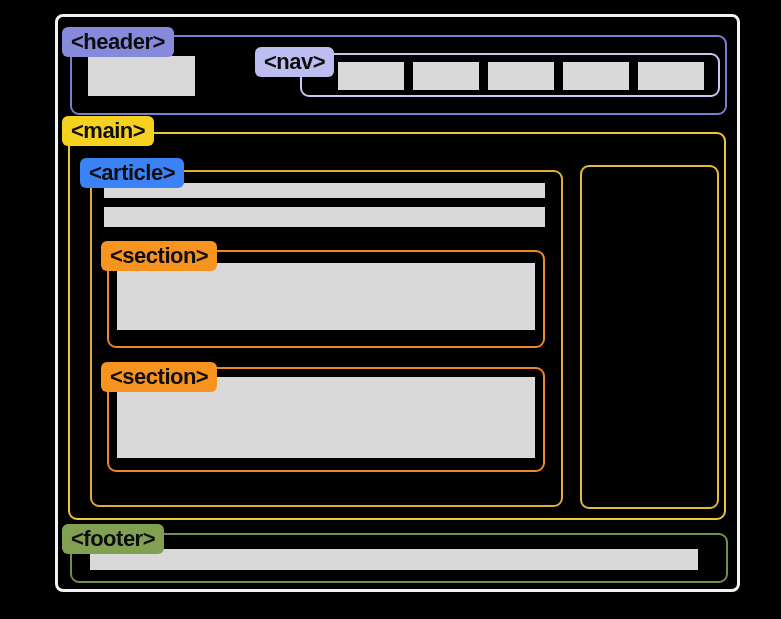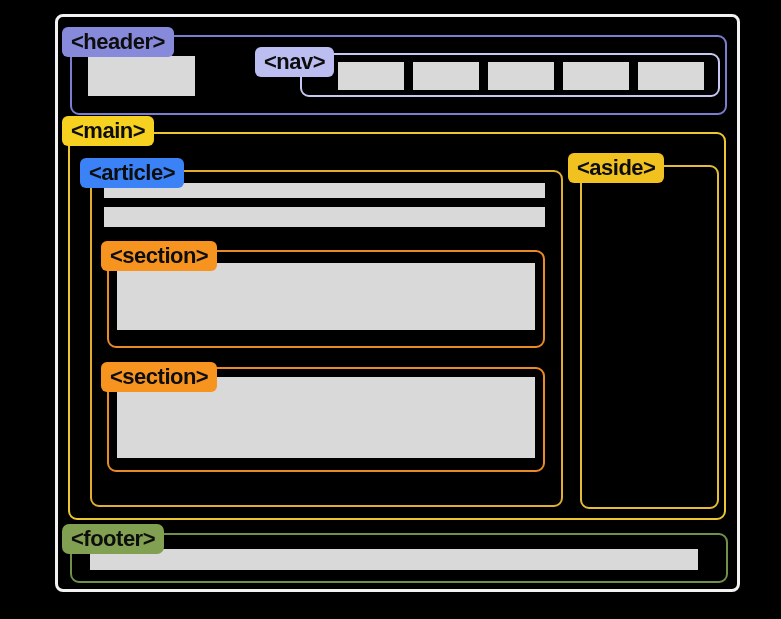--- a/index.html
+++ b/index.html
@@ -45,21 +45,21 @@
     white-space:nowrap;
     letter-spacing:-0.5px;
   }
   .header-label {left:62px;top:27px;background:#8789db;}
   .nav-label    {left:255px;top:47px;background:#bcbef2;}
   .main-label   {left:62px;top:116px;background:#f6d11f;}
   .article-label{left:80px;top:158px;background:#3b82f6;}
   .section1-label{left:101px;top:241px;background:#f79420;}
   .section2-label{left:101px;top:362px;background:#f79420;}
   .aside-label  {left:568px;top:153px;background:#f1c120;}
-  .footer-label {left:62px;top:524px;background:#81a052;border-radius:7px;}
+  .footer-label {left:62px;top:524px;background:#81a052;}
 </style>
 </head>
 <body>
 
 <div class="canvas">
 
   <div class="abs outline page-outline"></div>
 
   <div class="abs outline header-box"></div>
   <div class="abs block header-block"></div>
@@ -86,16 +86,15 @@
 
   <div class="abs outline footer-box"></div>
   <div class="abs block footer-block"></div>
 
   <div class="abs tag header-label">&lt;header&gt;</div>
   <div class="abs tag nav-label">&lt;nav&gt;</div>
   <div class="abs tag main-label">&lt;main&gt;</div>
   <div class="abs tag article-label">&lt;article&gt;</div>
   <div class="abs tag section1-label">&lt;section&gt;</div>
   <div class="abs tag section2-label">&lt;section&gt;</div>
-  <div class="abs tag aside-label">&lt;aside&gt;</div>
   <div class="abs tag footer-label">&lt;footer&gt;</div>
 
 </div>
 
 </body></html>

